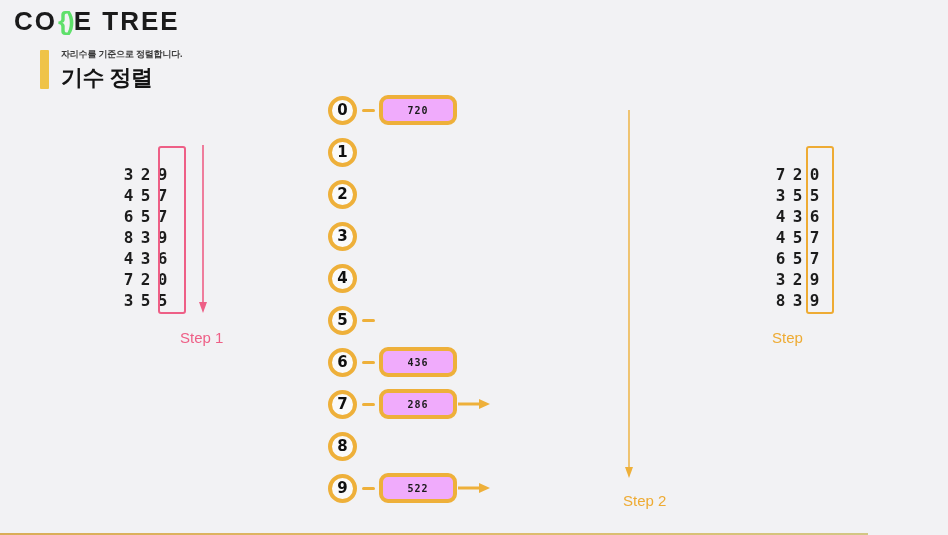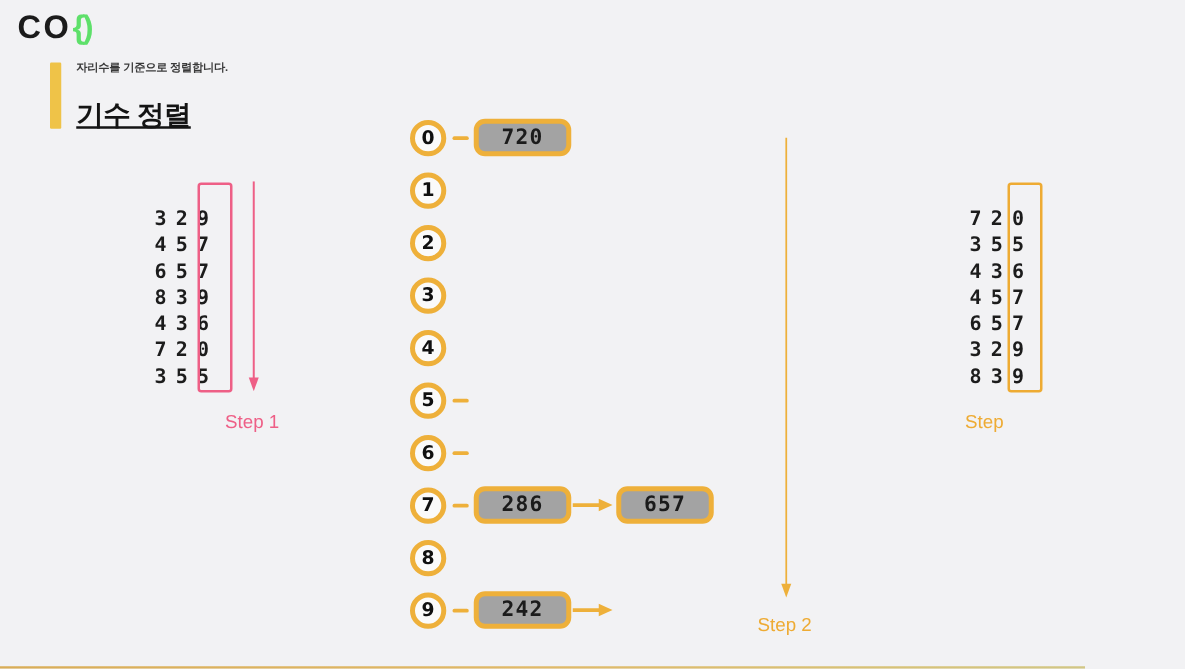--- a/index.html
+++ b/index.html
@@ -16,22 +16,22 @@
   .logo{position:absolute;left:14px;top:6px;display:flex;align-items:center;
         font-family:"Liberation Sans", sans-serif;font-weight:bold;
         font-size:26px;letter-spacing:2px;color:#1b1b1b;}
   .logo .seg{white-space:pre;}
   .logo .brace{color:#5ee06a;font-weight:bold;letter-spacing:-2px;margin:0 1px;}
 
   .title-block{position:absolute;left:40px;top:50px;display:flex;align-items:stretch;}
   .title-bar{width:9px;background:#efc348;border-radius:1px;margin-right:12px;}
   .title-texts{display:flex;flex-direction:column;justify-content:center;}
   .subtitle{font-size:9px;color:#3a3a3a;font-weight:bold;letter-spacing:-0.2px;
-            margin-bottom:21px;line-height:1;}
-  .title{font-size:22px;color:#141414;font-weight:bold;letter-spacing:-0.5px;line-height:1.05;text-decoration:underline;}
+            margin-bottom:7px;line-height:1;}
+  .title{font-size:22px;color:#141414;font-weight:bold;letter-spacing:-0.5px;line-height:1.05;}
 
   
   .numcol{position:absolute;font-family:"DejaVu Sans Mono", monospace;
           font-weight:bold;font-size:16px;color:#1c1c1c;line-height:21px;}
   .numcol .row{display:flex;letter-spacing:0;}
   .numcol .d{width:17px;text-align:center;}
 
   .hl-box{position:absolute;border-radius:3px;background:transparent;}
   .hl-pink{border:2px solid #ee5f86;}
   .hl-orange{border:2px solid #eeab33;}
@@ -45,37 +45,38 @@
   .varrow{position:absolute;}
 
   
   .bucket-row{position:absolute;display:flex;align-items:center;height:30px;}
   .circle{width:29px;height:29px;border-radius:50%;border:4px solid #eeb03a;
           background:#fafafa;box-sizing:border-box;
           display:flex;align-items:center;justify-content:center;
           font-family:"DejaVu Sans", sans-serif;font-weight:bold;font-size:15px;color:#101010;
           flex:0 0 auto;}
   .dash{width:13px;height:3px;background:#eeb03a;margin:0 4px 0 5px;border-radius:2px;flex:0 0 auto;}
-  .vbox{width:78px;height:30px;border:4px solid #eeb03a;border-radius:9px;background:#a3a3a3;
+  .vbox{width:78px;height:30px;border:4px solid #eeb03a;border-radius:9px;background:#f0abfc;
         box-sizing:border-box;display:flex;align-items:center;justify-content:center;
-        font-family:"DejaVu Sans Mono", monospace;font-weight:bold;font-size:17px;color:#1b1b1b;
+        font-family:"DejaVu Sans Mono", monospace;font-weight:bold;font-size:10px;color:#1b1b1b;
         letter-spacing:1px;flex:0 0 auto;}
   .harrow{width:36px;height:30px;display:flex;align-items:center;justify-content:center;flex:0 0 auto;}
 
   .bottom-rule{position:absolute;left:0;bottom:0;width:948px;height:2px;
                background:linear-gradient(90deg,#d9ad57,#e0b968 45%,#d7c277 75%,#cfc98c);}
 </style>
 </head>
 <body>
 
 <div id="slide">
 
   <div class="logo">
     <span class="seg">CO</span>
       <span class="brace">{)</span>
+      <span class="seg">E TREE</span>
   </div>
 
   <div class="title-block">
     <div class="title-bar"></div>
     <div class="title-texts">
       <div class="subtitle">자리수를 기준으로 정렬합니다.</div>
       <div class="title">기수 정렬</div>
     </div>
   </div>
 
@@ -142,54 +143,54 @@
       <div class="bucket-row" style="left: 328px; top: 263px;">
         <div class="circle">4</div>
       </div>
       <div class="bucket-row" style="left: 328px; top: 305px;">
         <div class="circle">5</div>
         <div class="dash"></div>
       </div>
       <div class="bucket-row" style="left: 328px; top: 347px;">
         <div class="circle">6</div>
         <div class="dash"></div>
+        <div class="vbox">436</div>
       </div>
       <div class="bucket-row" style="left: 328px; top: 389px;">
         <div class="circle">7</div>
         <div class="dash"></div>
         <div class="vbox">286</div>
         <div class="harrow">
           <svg width="34" height="16">
             <line x1="0" y1="8" x2="24" y2="8" stroke="#eeb03a" stroke-width="3"></line>
             <polygon points="32,8 21,3 21,13" fill="#eeb03a"></polygon>
           </svg>
         </div>
-        <div class="vbox">657</div>
       </div>
       <div class="bucket-row" style="left: 328px; top: 431px;">
         <div class="circle">8</div>
       </div>
       <div class="bucket-row" style="left: 328px; top: 473px;">
         <div class="circle">9</div>
         <div class="dash"></div>
-        <div class="vbox">242</div>
+        <div class="vbox">522</div>
         <div class="harrow">
           <svg width="34" height="16">
             <line x1="0" y1="8" x2="24" y2="8" stroke="#eeb03a" stroke-width="3"></line>
             <polygon points="32,8 21,3 21,13" fill="#eeb03a"></polygon>
           </svg>
         </div>
       </div>
     </div>
 
   <svg class="varrow" style="left:618px;top:110px;" width="22" height="370">
     <line x1="11" y1="0" x2="11" y2="360" stroke="#eeb03a" stroke-width="1.4"></line>
     <polygon points="11,368 7,357 15,357" fill="#eeb03a"></polygon>
   </svg>
-  <div class="step-label step2-label" style="left:606px;top:492px;">Step 2</div>
+  <div class="step-label step2-label" style="left:623px;top:492px;">Step 2</div>
 
   <div class="numcol" id="output-col" style="left:772px;top:164px;">
       <div class="row">
         <span class="d">7</span>
         <span class="d">2</span>
         <span class="d">0</span>
       </div>
       <div class="row">
         <span class="d">3</span>
         <span class="d">5</span>

